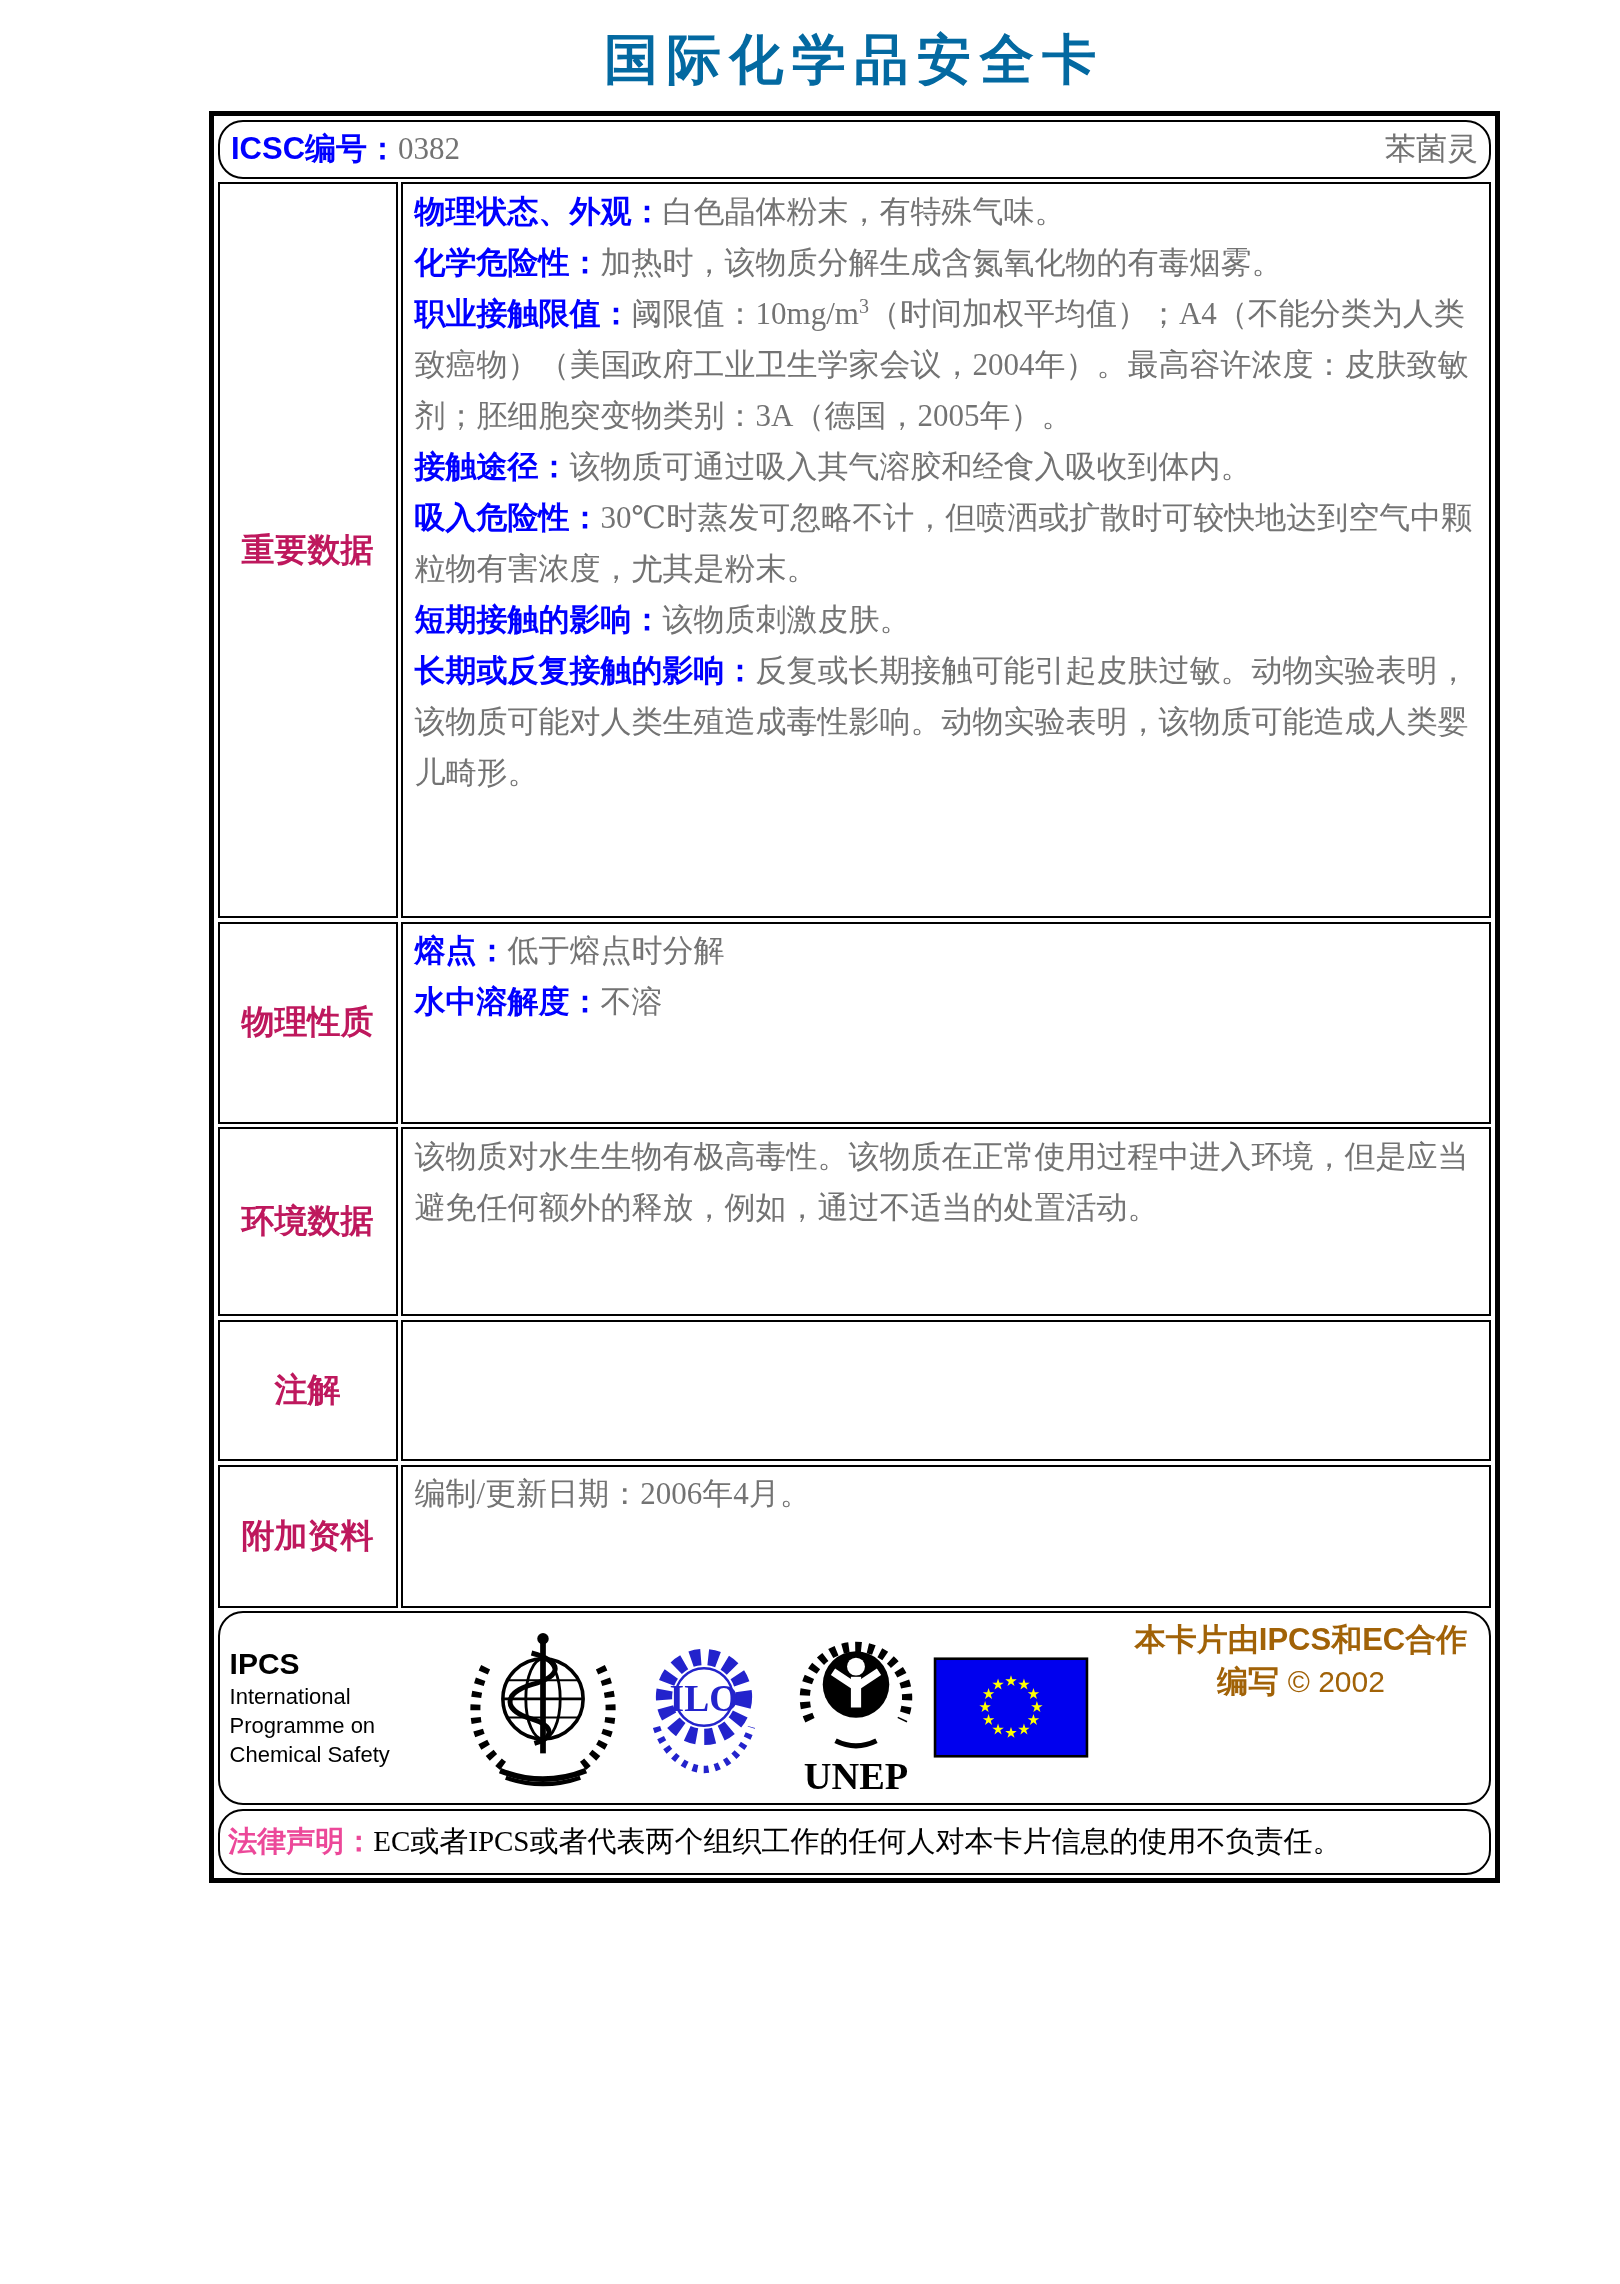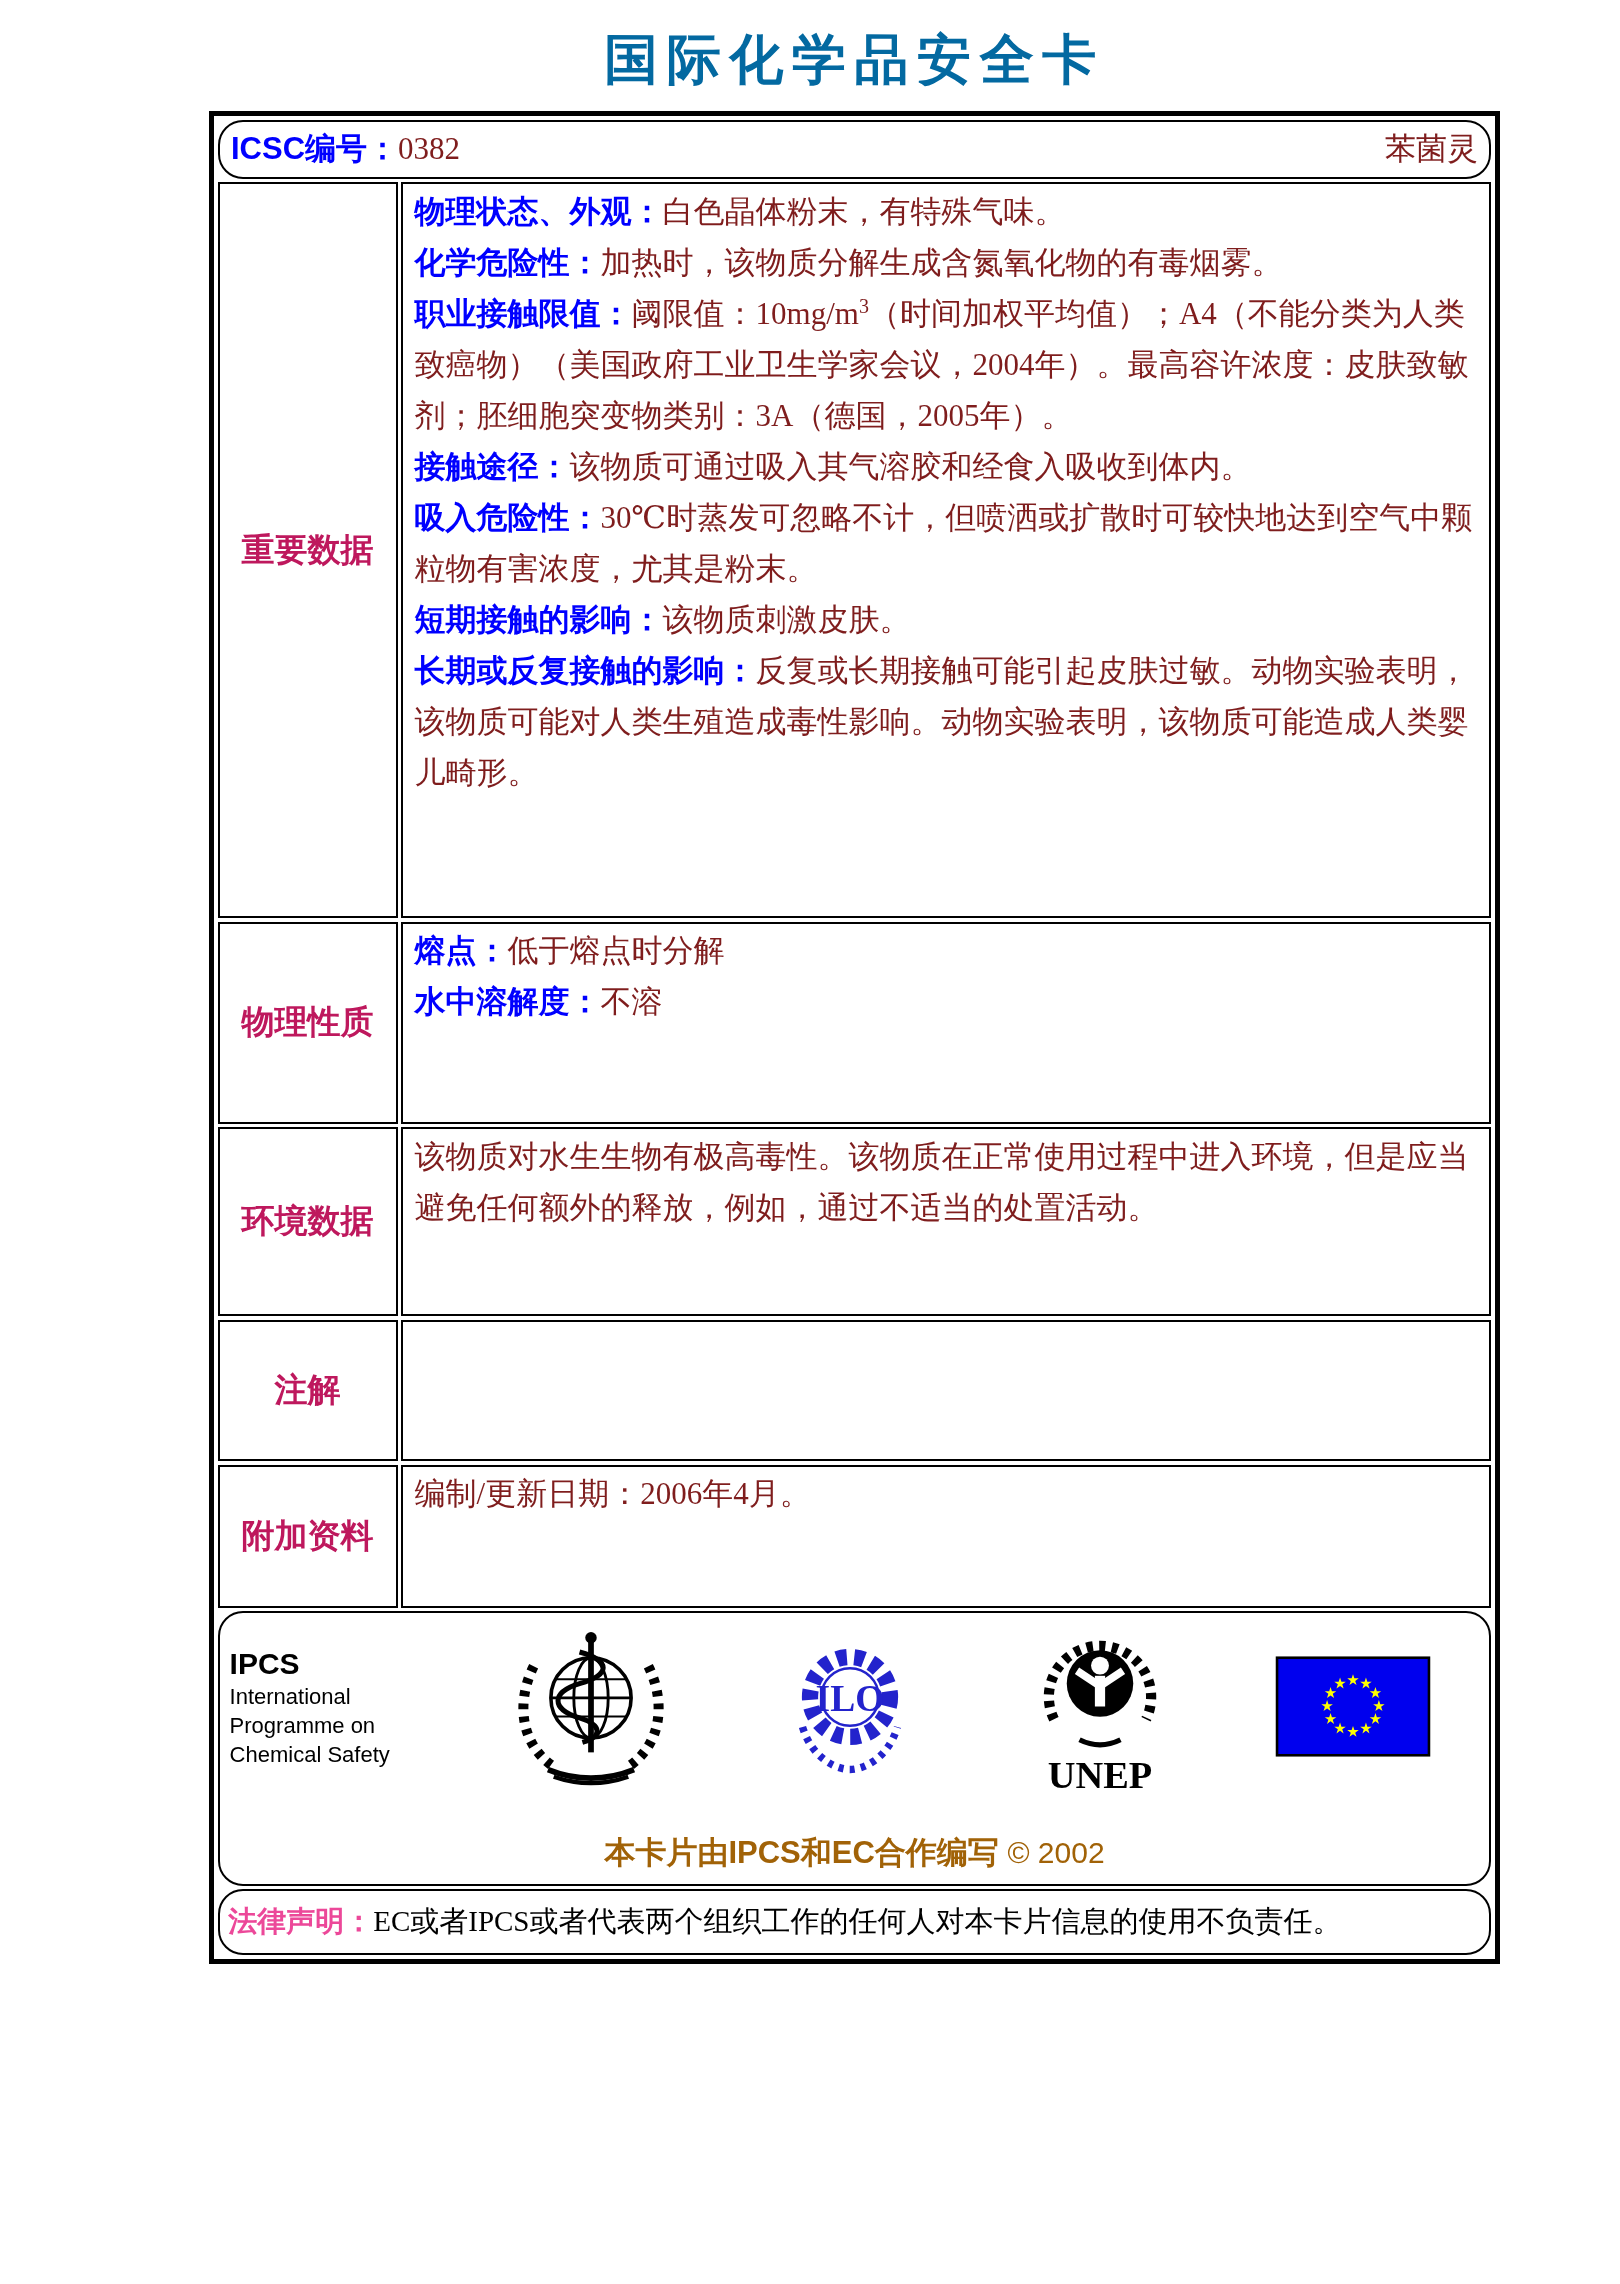--- a/index.html
+++ b/index.html
@@ -33,35 +33,35 @@
   .r7{min-height:194px;}
   .r8{min-height:66px;}
 
   .header-cell{display:flex;align-items:center;padding:0 11.4px;font-size:31px;}
   .header-cell .spacer{flex:1;}
 
   .blue-label{
     color:#0000FF;font-weight:bold;
     font-family:"Liberation Sans","DejaVu Sans",sans-serif;
   }
-  .black-serif{color:#7f1d1d;font-family:"Liberation Serif","DejaVu Serif",serif;}
+  .black-serif{color:#737373;font-family:"Liberation Serif","DejaVu Serif",serif;}
 
   .label-cell{
     width:180px;flex:0 0 180px;
     display:flex;align-items:center;justify-content:center;
     color:#be185d;font-weight:bold;font-size:33px;
     font-family:"Liberation Sans","DejaVu Sans",sans-serif;
     text-align:center;
   }
   .content-cell{flex:1;padding:1.4px 11.4px;font-size:31px;line-height:51px;}
   .item{margin:0;}
   .sup{font-size:20px;vertical-align:super;line-height:0;}
 
   
-  .footer-cell{flex:1;display:flex;flex-direction:column;padding:4.3px 10px 5.7px;gap:34px;}
+  .footer-cell{flex:1;display:flex;flex-direction:row;padding:4.3px 10px 5.7px;gap:34px;}
   .logo-strip{display:flex;align-items:center;flex:1;}
   .ipcs-block{width:227px;flex:0 0 227px;font-family:"Liberation Sans","DejaVu Sans",sans-serif;}
   .ipcs-title{font-size:30px;font-weight:bold;line-height:37px;}
   .ipcs-sub{font-size:22px;line-height:29px;}
   .logos{flex:1;display:flex;align-items:center;justify-content:space-around;}
   .caption-row{
     text-align:center;font-size:31px;font-weight:bold;color:#a16207;
     font-family:"Liberation Sans","DejaVu Sans",sans-serif;
     padding:1.4px 0 4.3px;
   }

